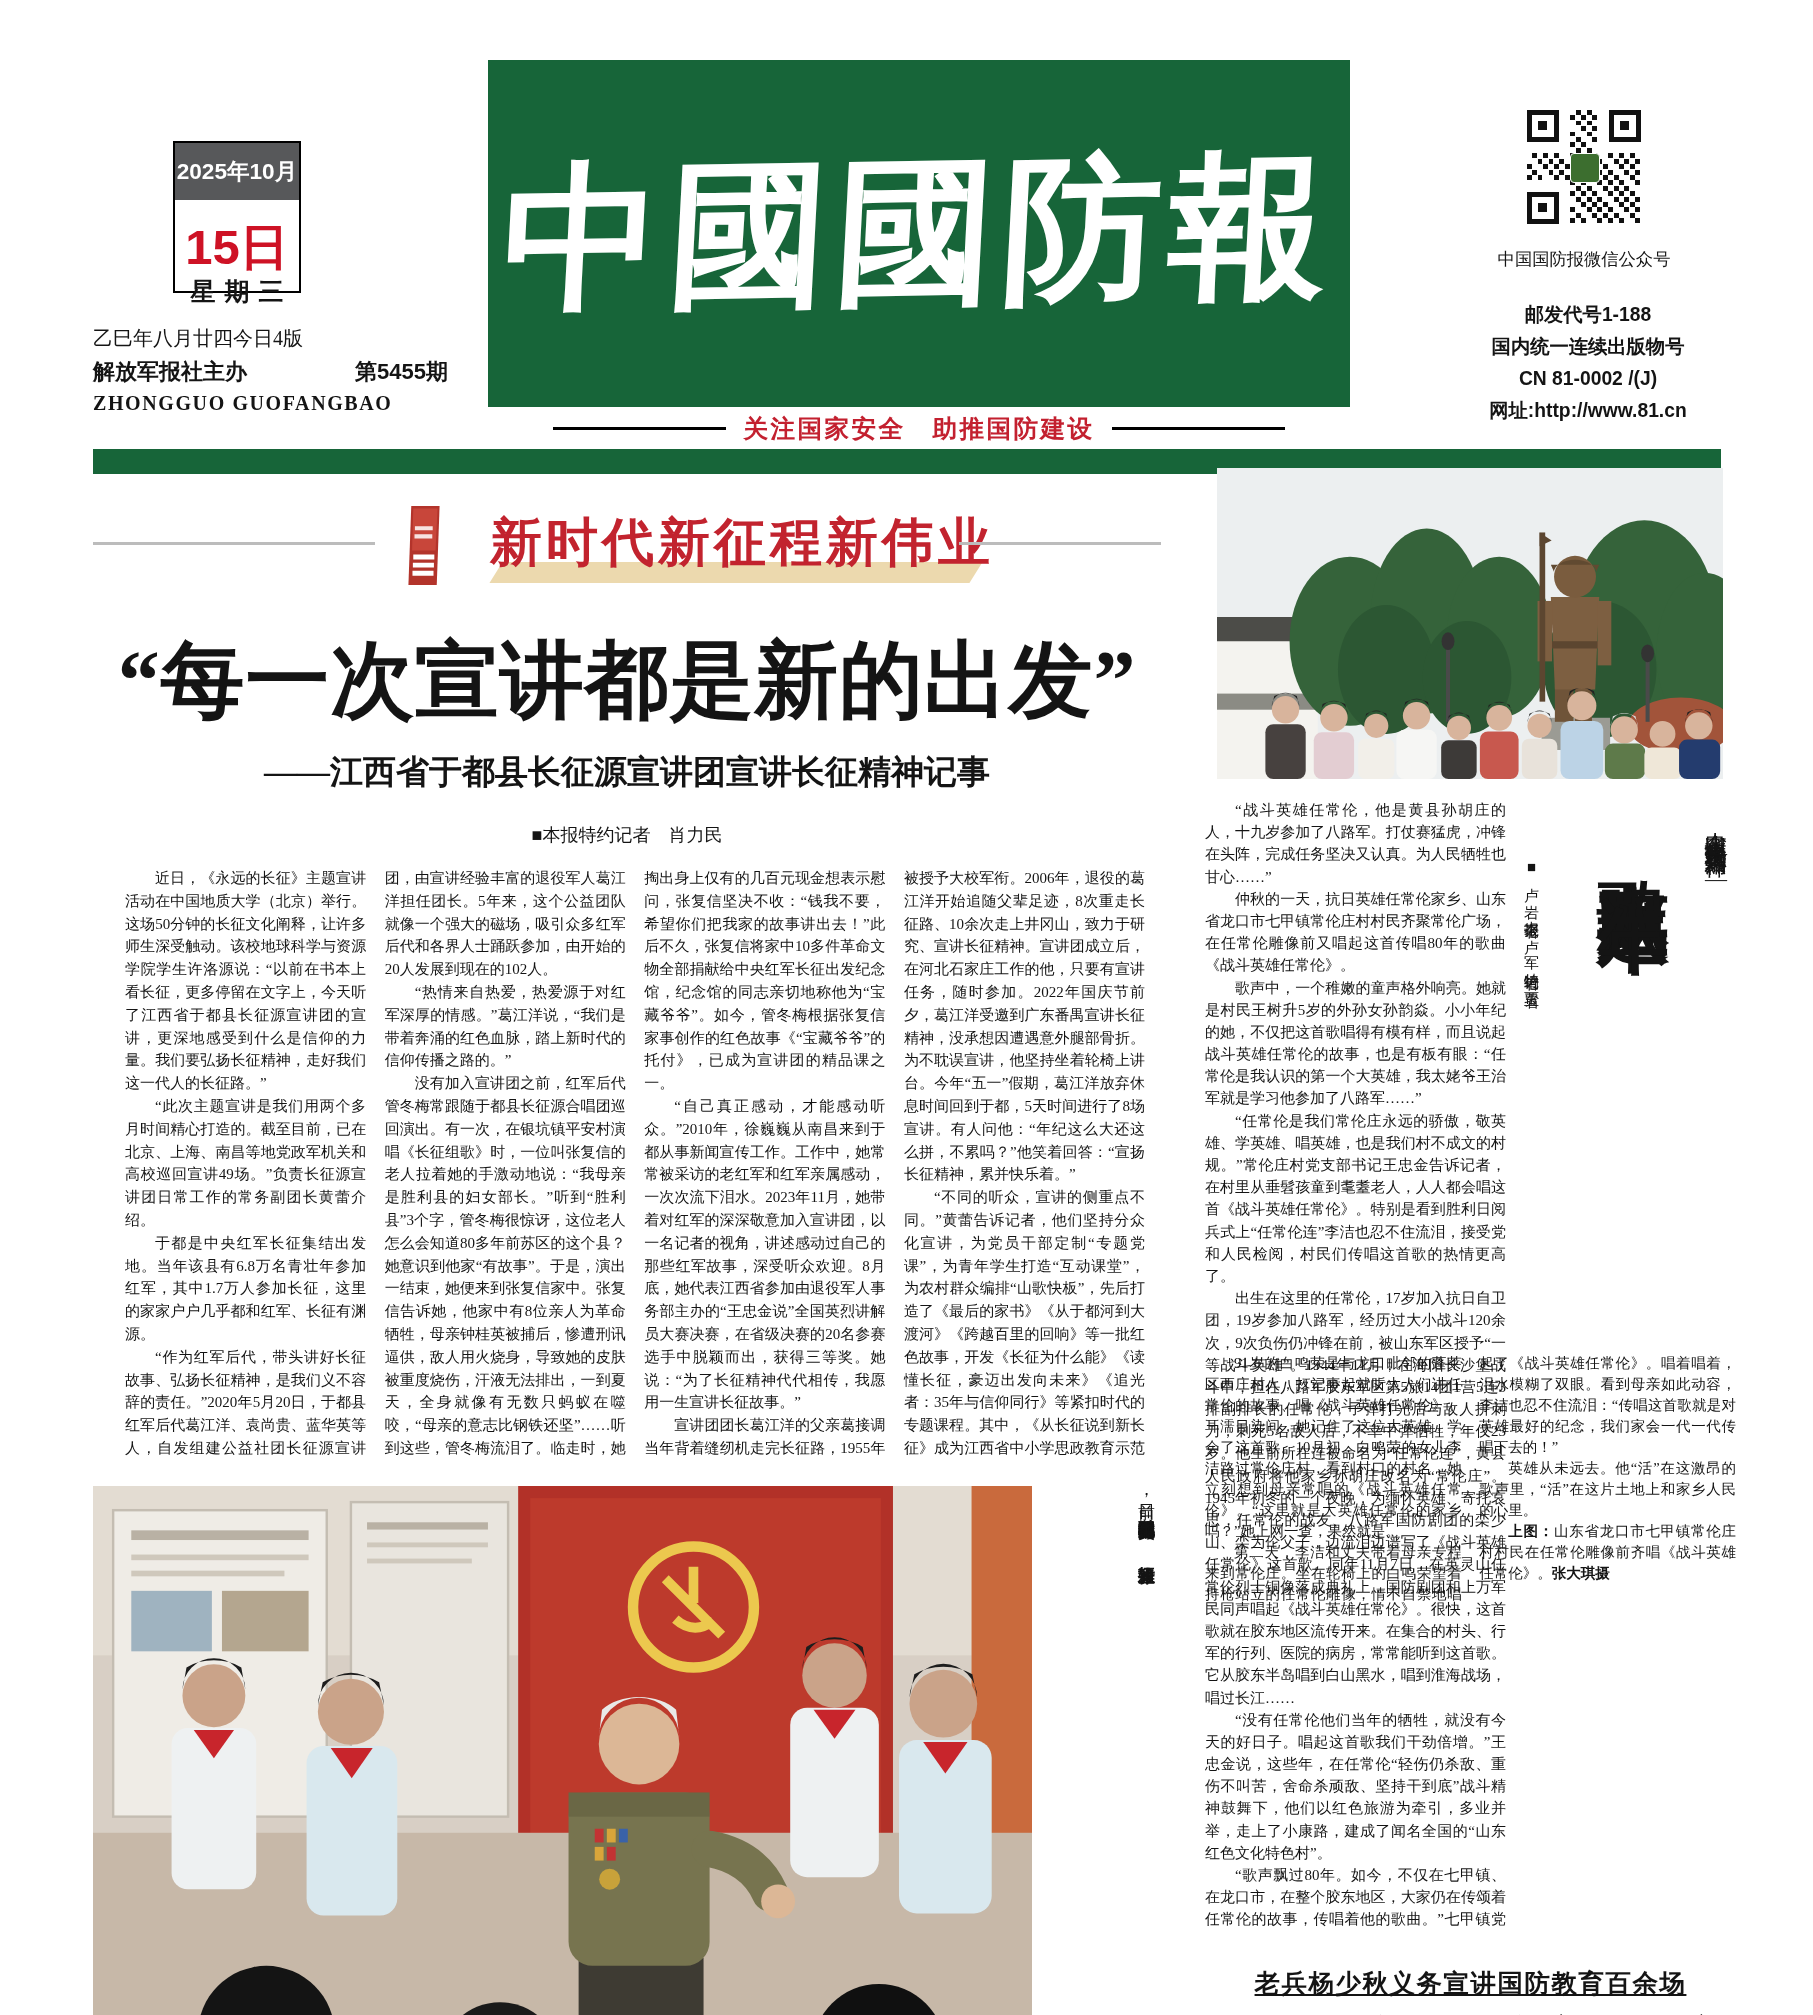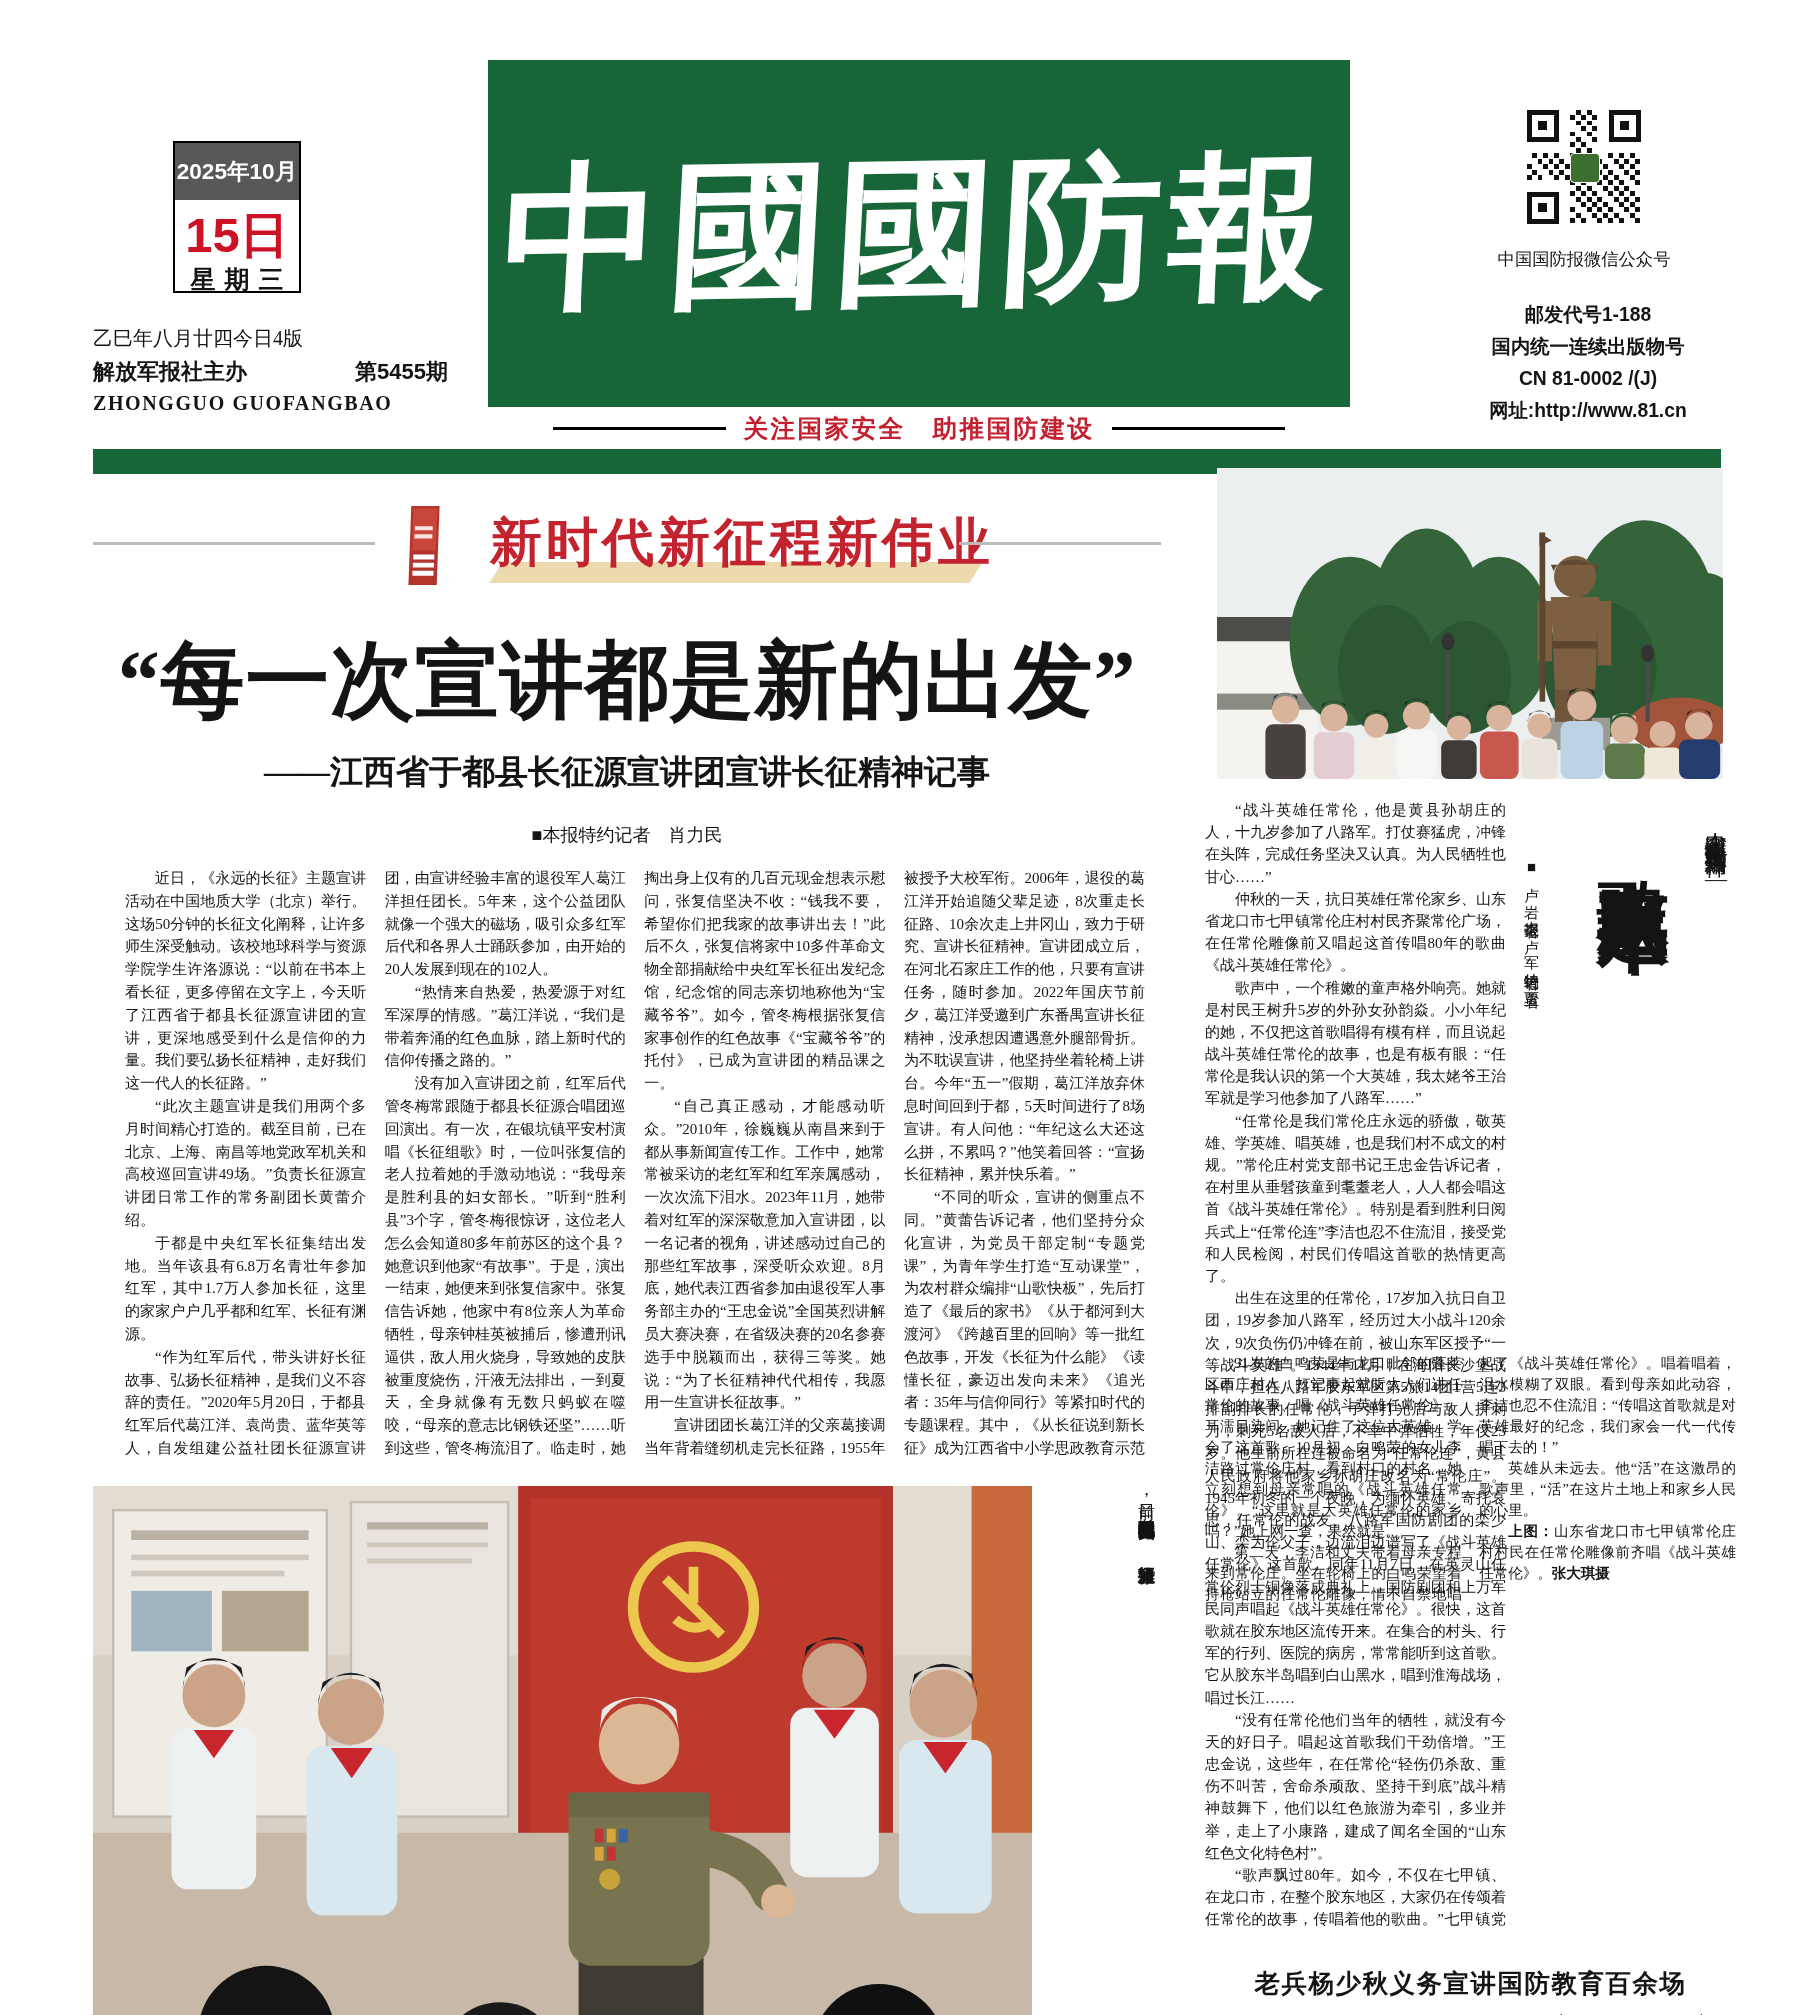--- a/index.html
+++ b/index.html
@@ -5,21 +5,21 @@
   html,body{margin:0;padding:0;}
   body{width:1813px;height:2492px;background:#fff;color:#141414;
        font-family:"Liberation Serif","DejaVu Serif",serif;overflow:hidden;}
   .page{position:relative;width:1813px;height:2492px;background:#fff;}
   .abs{position:absolute;}
 
   
   .date-box{left:173px;top:141px;width:124px;height:148px;border:2.8px solid #000;background:#fff;}
   .date-month{height:57px;background:#57585a;color:#fff;font-size:22.6px;font-weight:700;
               display:flex;align-items:center;justify-content:center;font-family:"Liberation Sans",sans-serif;}
-  .date-day{margin-top:9px;text-align:center;font-size:49px;font-weight:900;color:#ce1225;
+  .date-day{margin-top:21px;text-align:center;font-size:49px;font-weight:900;color:#ce1225;
             font-family:"Liberation Sans",sans-serif;line-height:1.1;}
   .date-week{text-align:center;font-size:25px;font-weight:900;letter-spacing:8.9px;text-indent:8.9px;
              font-family:"Liberation Sans",sans-serif;}
   .mh-left{left:93px;top:325px;width:387px;}
   .mh-left .l1{font-size:20px;display:flex;width:355px;justify-content:flex-start;}
   .mh-left .l2{font-size:22px;font-weight:900;display:flex;width:355px;justify-content:space-between;
                font-family:"Liberation Sans",sans-serif;margin-top:4.8px;gap:36px;}
   .mh-left .l3{font-size:20px;font-weight:700;letter-spacing:1.6px;margin-top:5.6px;}
   .title-box{left:488px;top:60px;width:862px;height:347px;background:#176539;
              display:flex;align-items:center;justify-content:center;}
@@ -72,21 +72,21 @@
   .song-kicker{position:absolute;right:2.4px;top:14.5px;height:524px;font-size:22px;letter-spacing:1.6px;}
   .song-title{position:absolute;right:52px;top:25px;height:516px;font-size:72px;font-weight:900;
               letter-spacing:4px;}
   .song-byline{position:absolute;left:1.6px;top:60px;height:476px;font-size:15px;letter-spacing:0.8px;}
   .song-col2{left:1205px;top:1353px;width:531px;height:577px;column-count:2;column-gap:17.7px;
              font-size:14.5px;line-height:1.45;text-align:justify;overflow:hidden;}
   .song-caption b{font-weight:900;}
 
   
   .vet-kicker{left:1205px;top:1967px;width:531px;text-align:center;font-size:25.4px;font-weight:600;
-              letter-spacing:1.6px;}
+              letter-spacing:1.6px;text-decoration:underline;}
   .vet-headline{left:1205px;top:2008px;width:531px;text-align:center;font-size:46px;font-weight:900;
                 font-family:"Liberation Sans",sans-serif;letter-spacing:0.8px;white-space:nowrap;}
 </style>
 </head>
 <body>
 
 <div class="page">
 
   <div class="abs date-box">
     <div class="date-month">2025年10月</div>

